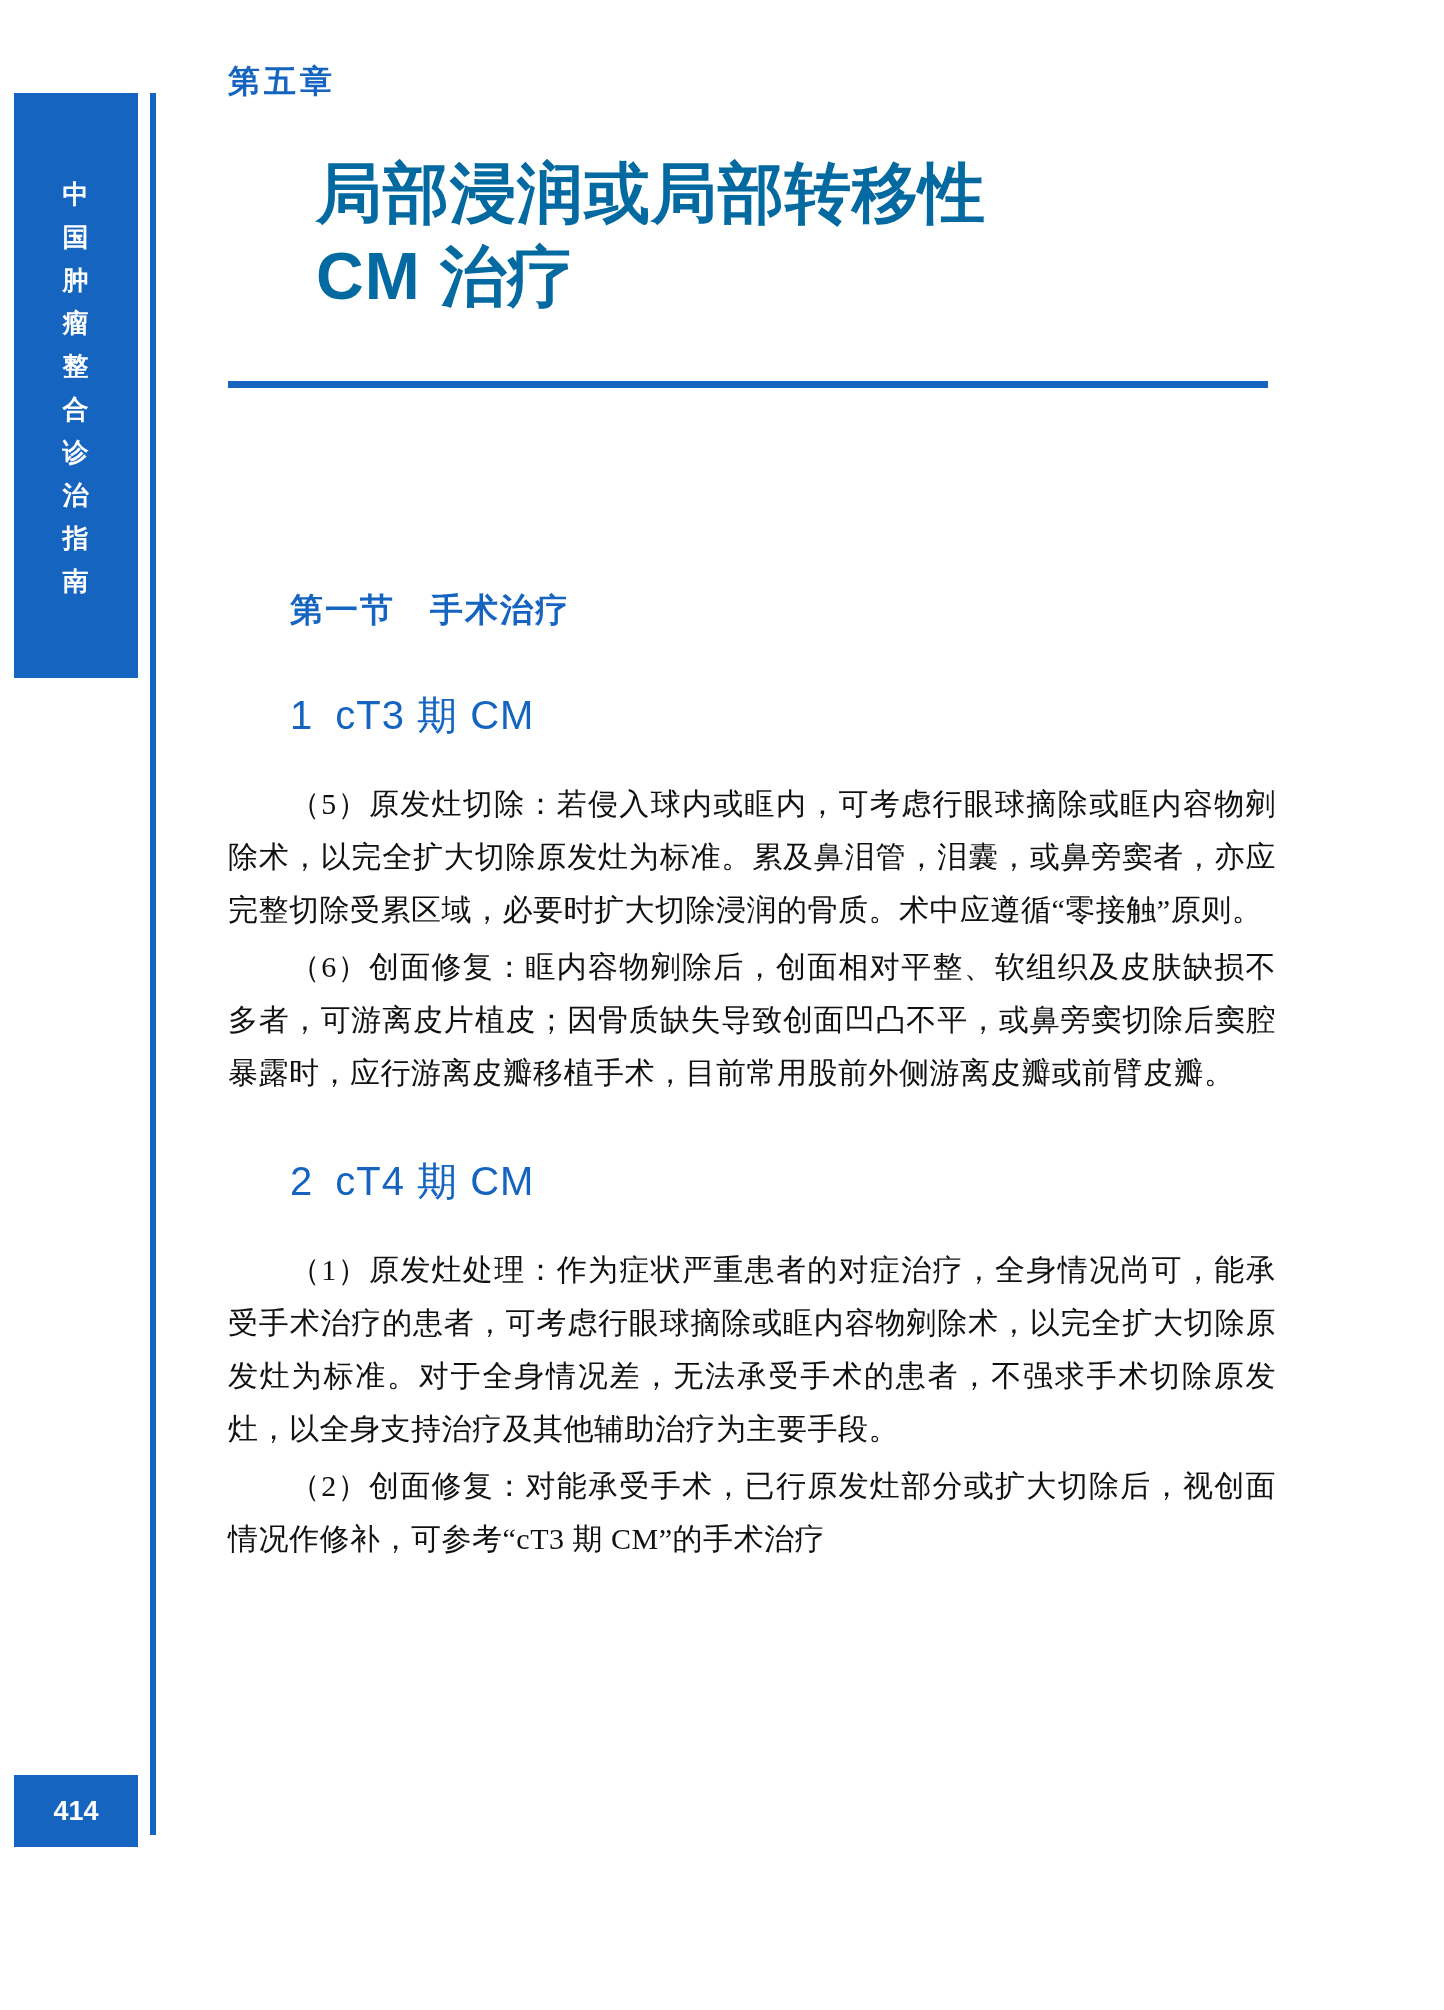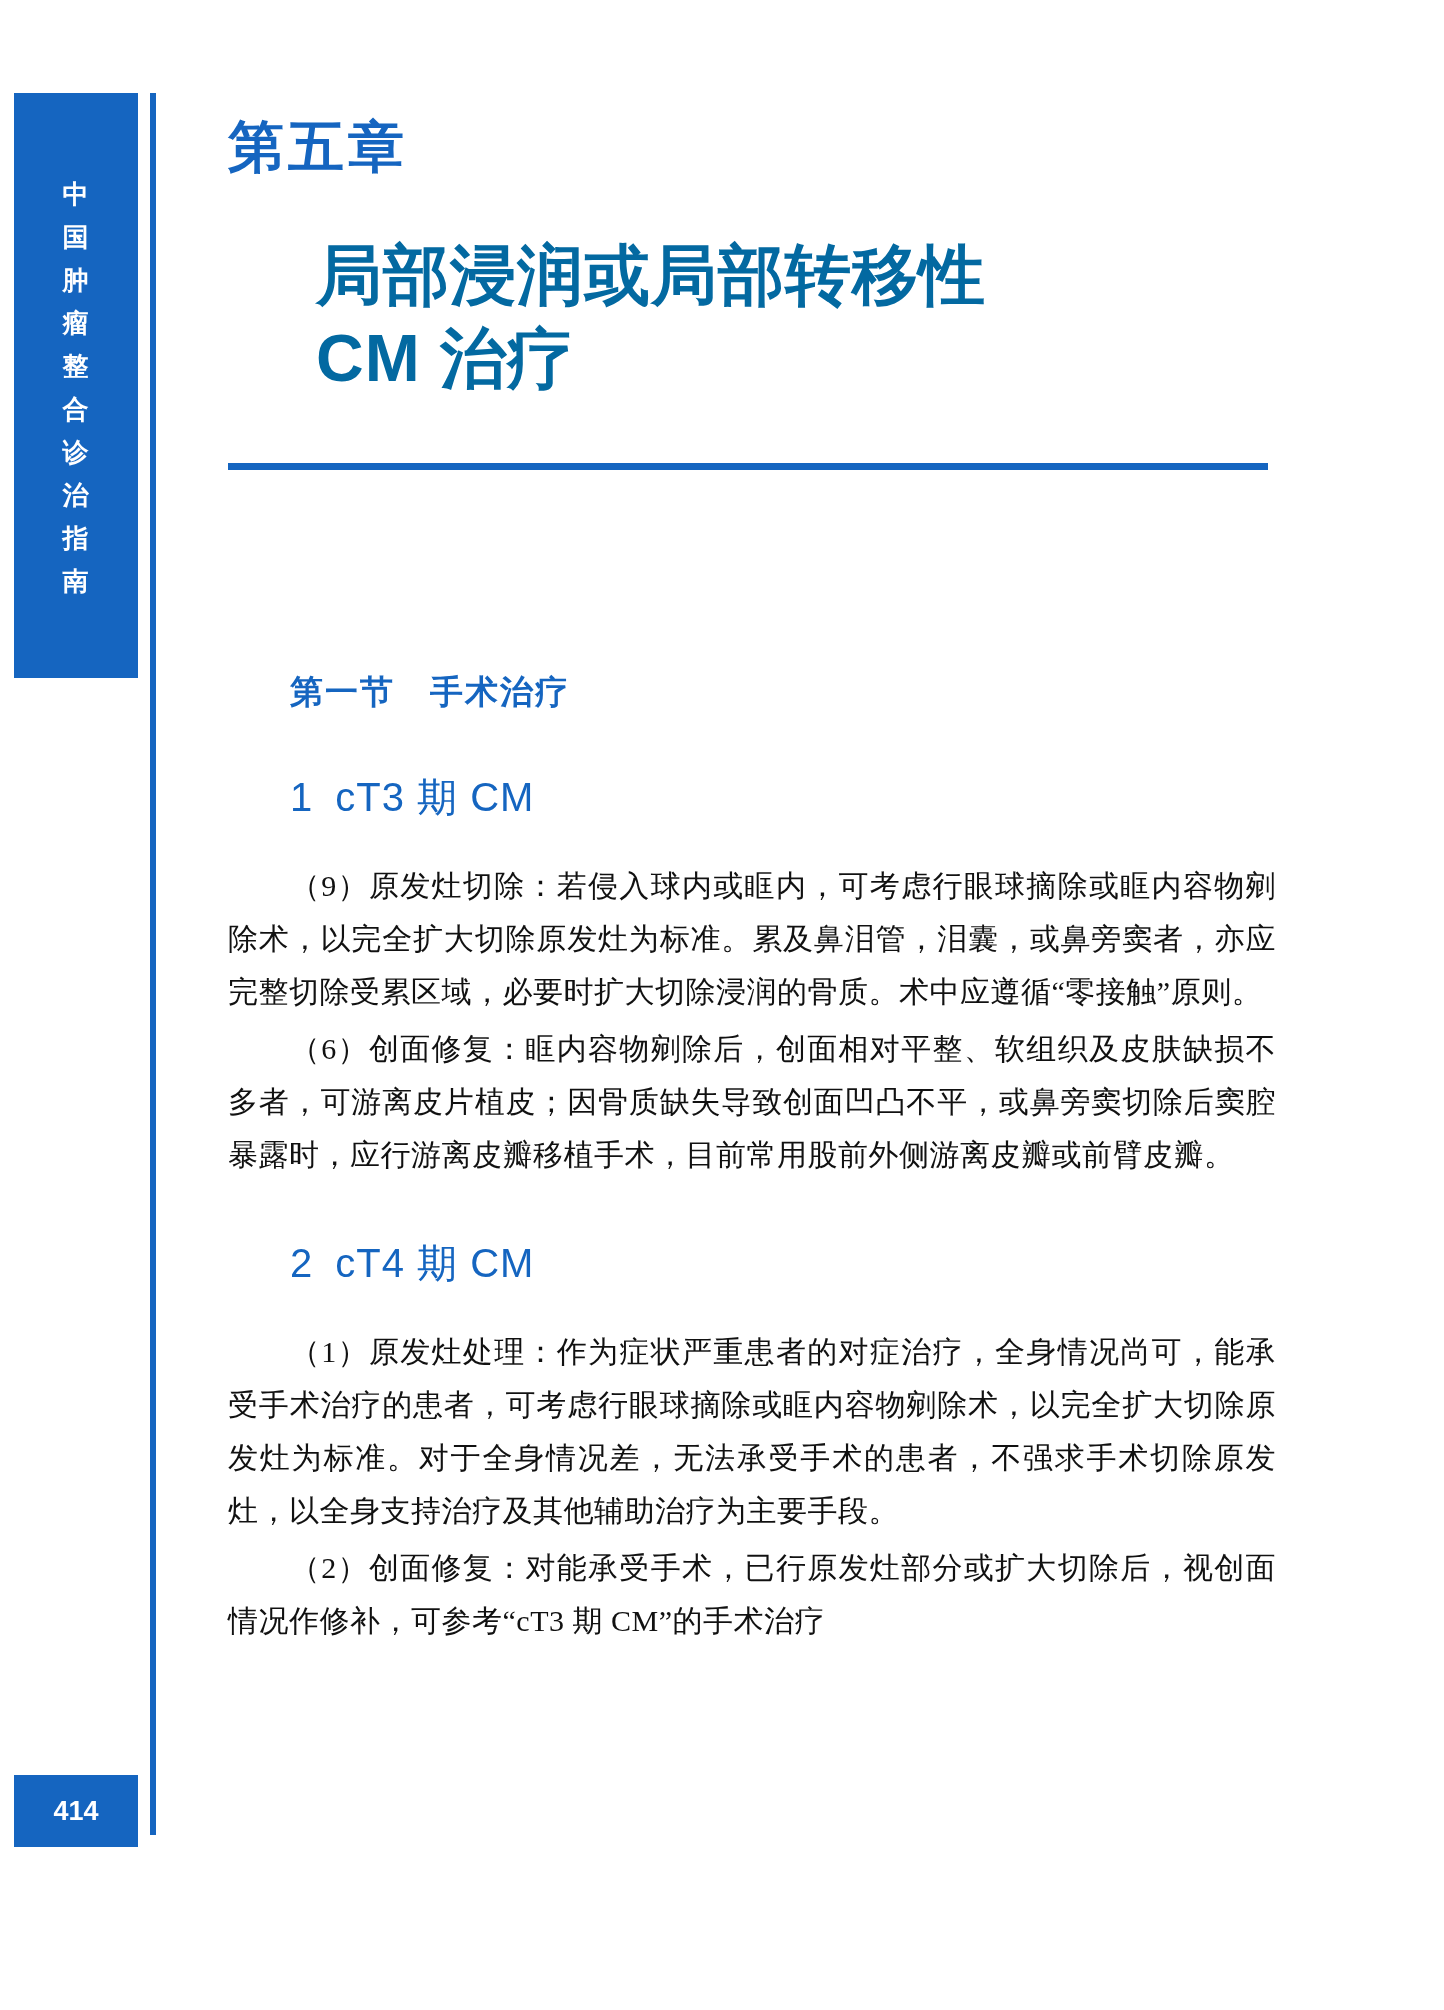--- a/index.html
+++ b/index.html
@@ -72,23 +72,23 @@
 
   
   .content {
     position: absolute;
     left: 228px;
     top: 0;
     width: 1048px;
   }
 
   .chapter-label {
-    margin-top: 110px;
-    font-family: "Liberation Serif", "DejaVu Serif", serif;
-    font-size: 56px;
+    margin-top: 60px;
+    font-family: "Liberation Serif", "DejaVu Serif", serif;
+    font-size: 32px;
     font-weight: 700;
     color: #1565c0;
     letter-spacing: 4px;
   }
 
   .chapter-title {
     margin-top: 48px;
     margin-left: 88px;
     font-family: "Liberation Sans", "DejaVu Sans", sans-serif;
     font-size: 66px;
@@ -185,21 +185,21 @@
     </div>
 
     <div class="title-rule"></div>
 
     <div class="section-heading sec1">第一节　手术治疗</div>
 
     <div class="subsection">
       <span class="num">1</span><span>cT3 期 CM</span>
     </div>
 
-    <p class="body first-after-head">（9）原发灶切除：若侵入球内或眶内，可考虑行眼球摘除或眶内容物剜除术，以完全扩大切除原发灶为标准。累及鼻泪管，泪囊，或鼻旁窦者，亦应完整切除受累区域，必要时扩大切除浸润的骨质。术中应遵循“零接触”原则。</p>
+    <p class="body first-after-head">（5）原发灶切除：若侵入球内或眶内，可考虑行眼球摘除或眶内容物剜除术，以完全扩大切除原发灶为标准。累及鼻泪管，泪囊，或鼻旁窦者，亦应完整切除受累区域，必要时扩大切除浸润的骨质。术中应遵循“零接触”原则。</p>
     <p class="body tight">（6）创面修复：眶内容物剜除后，创面相对平整、软组织及皮肤缺损不多者，可游离皮片植皮；因骨质缺失导致创面凹凸不平，或鼻旁窦切除后窦腔暴露时，应行游离皮瓣移植手术，目前常用股前外侧游离皮瓣或前臂皮瓣。</p>
 
     <div class="subsection">
       <span class="num">2</span><span>cT4 期 CM</span>
     </div>
 
     <p class="body first-after-head">（1）原发灶处理：作为症状严重患者的对症治疗，全身情况尚可，能承受手术治疗的患者，可考虑行眼球摘除或眶内容物剜除术，以完全扩大切除原发灶为标准。对于全身情况差，无法承受手术的患者，不强求手术切除原发灶，以全身支持治疗及其他辅助治疗为主要手段。</p>
     <p class="body tight">（2）创面修复：对能承受手术，已行原发灶部分或扩大切除后，视创面情况作修补，可参考“cT3 期 CM”的手术治疗</p>
 
 

